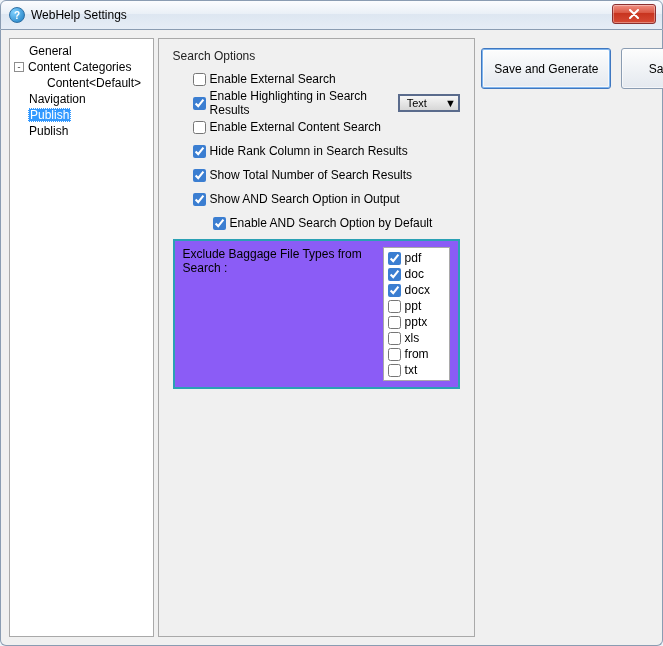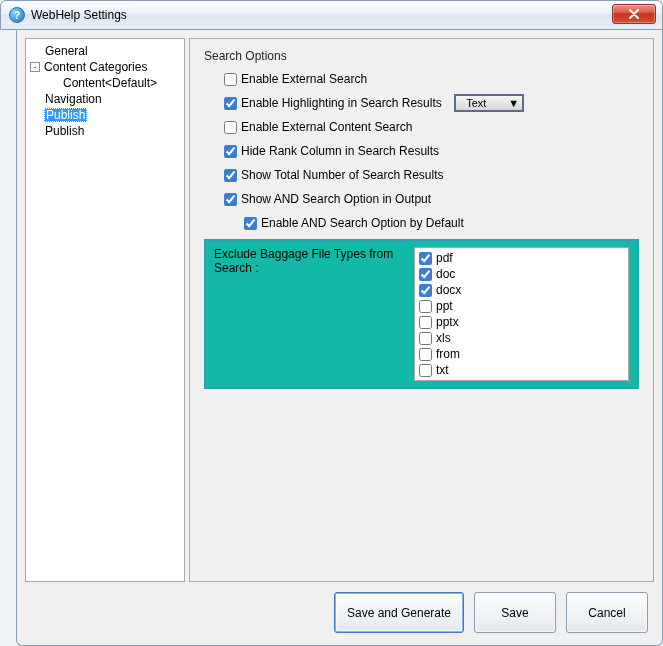--- a/index.html
+++ b/index.html
@@ -52,22 +52,21 @@
 
   
   .client-frame {
     flex: 1 1 auto;
     border: 1px solid #8a9cb2;
     border-top: none;
     background: #f0f0f0;
     border-radius: 0 0 6px 6px;
     padding: 8px;
     display: flex;
-    flex-direction: column;
-    margin-left: 16px;
+    flex-direction: row;
   }
   .content-row {
     flex: 1 1 auto;
     display: flex;
     gap: 4px;
   }
 
   
   .tree-panel {
     width: 160px;
@@ -151,21 +150,21 @@
   .combo .combo-arrow {
     width: 16px;
     display: flex; align-items: center; justify-content: center;
     color: #000;
   }
 
   
   .exclude-box {
     margin-top: 4px;
     border: 2px solid #2aa1b5;
-    background: #14b8a6;
+    background: #8b5cf6;
     padding: 6px 8px 6px 8px;
     display: flex;
     min-height: 150px;
   }
   .exclude-label {
     color: #000;
     width: 200px;
   }
   .file-list {
     flex: 1;

